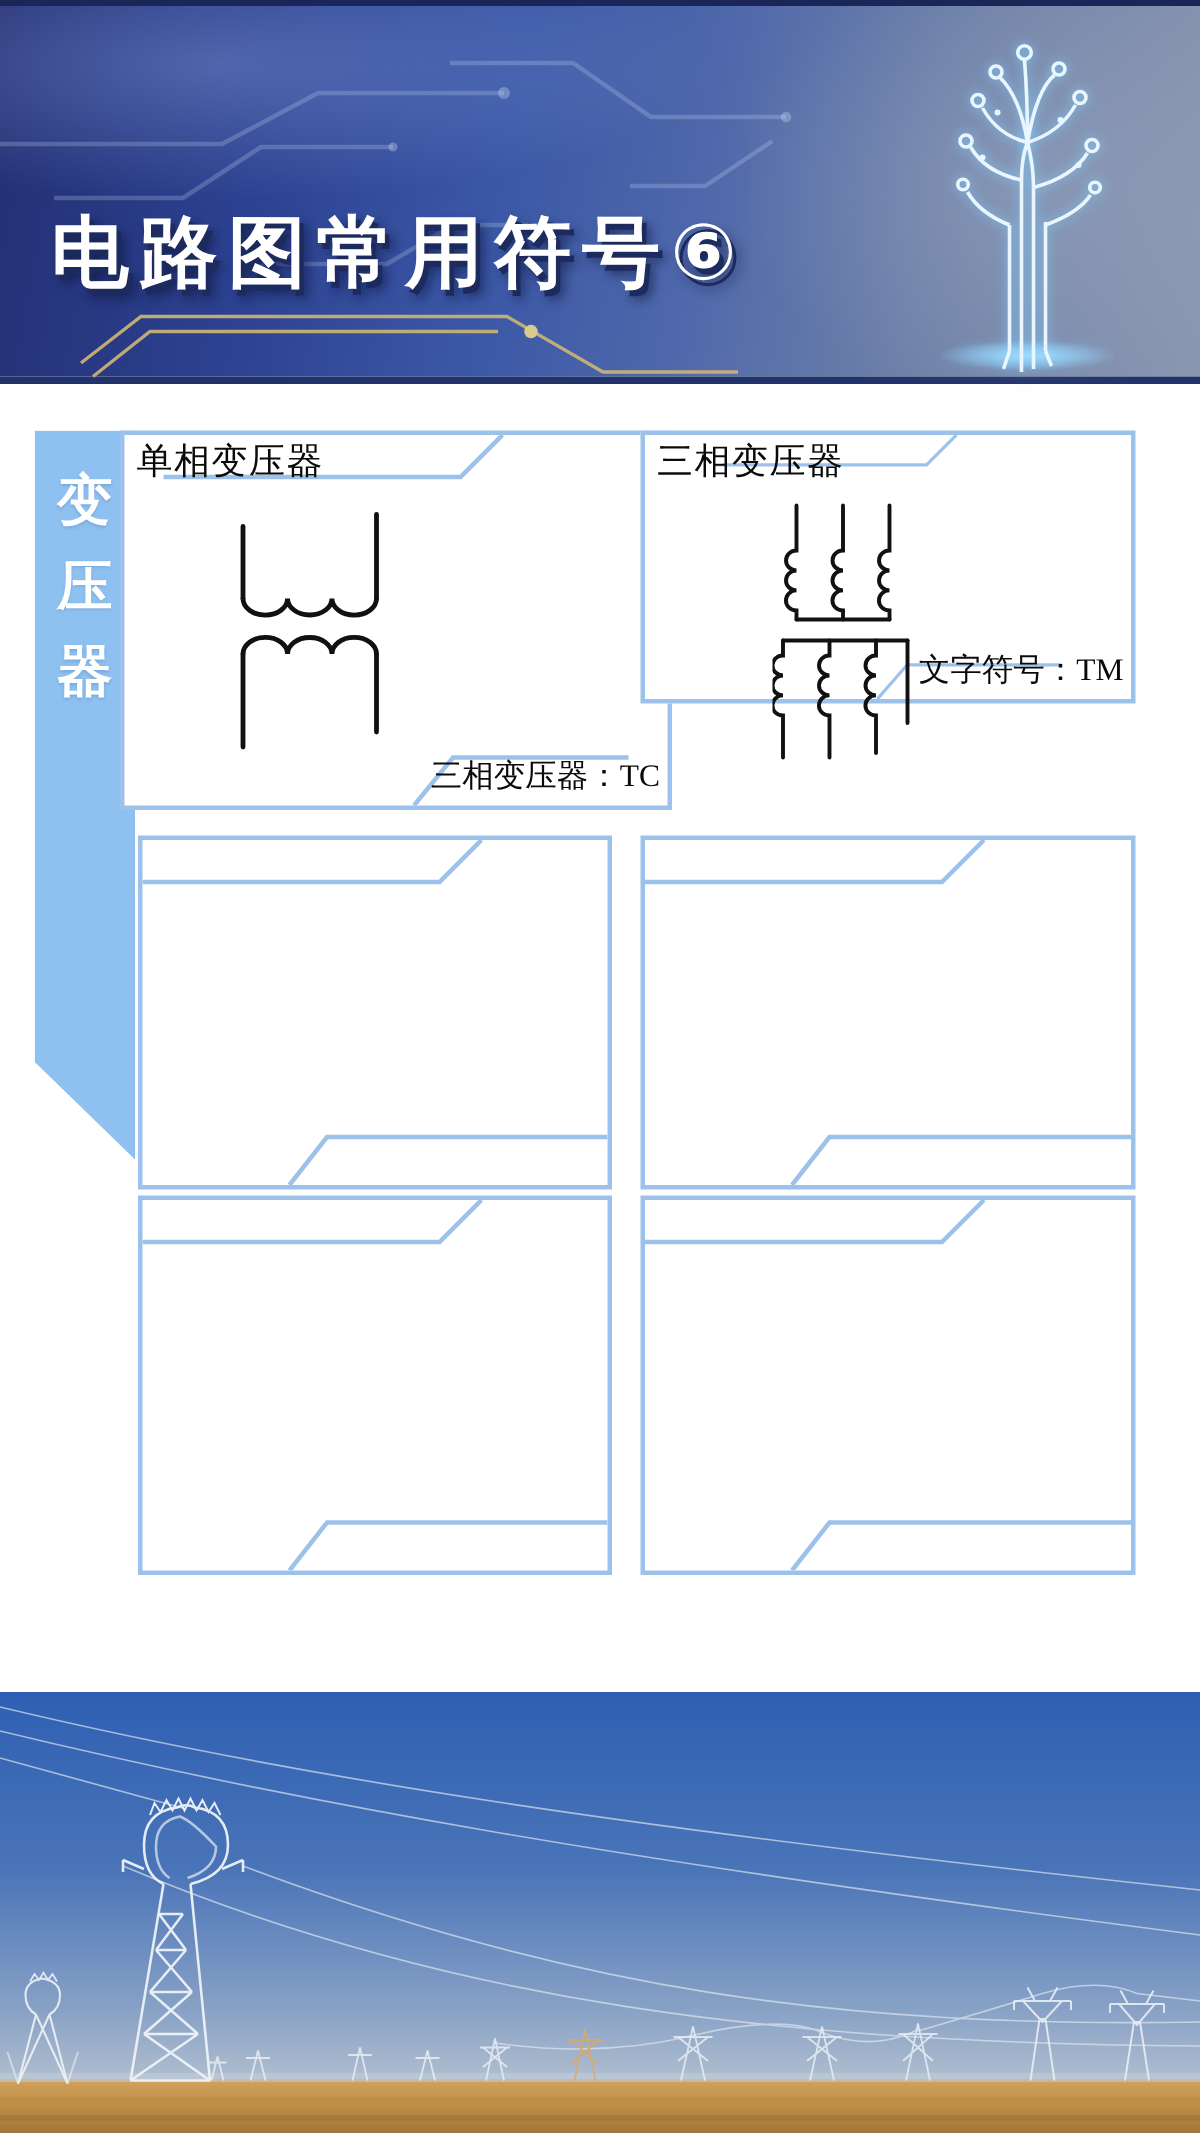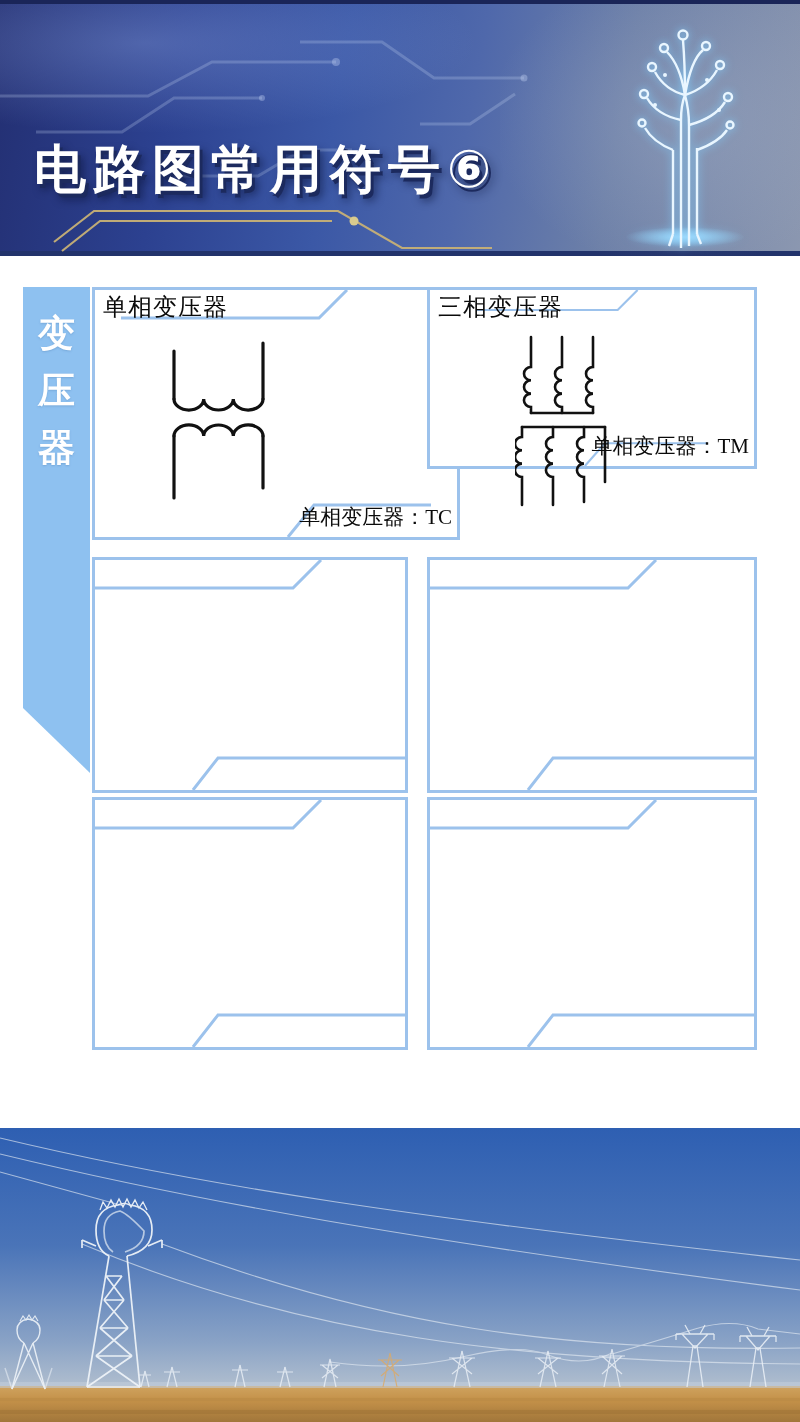--- a/index.html
+++ b/index.html
@@ -28,21 +28,21 @@
 
   .cell{position:absolute;background:#ffffff;border:3px solid #9cc2ec;box-sizing:border-box;}
   .cell .tabs{position:absolute;left:0;top:0;width:100%;height:100%;display:block;}
   .cell-title{position:absolute;left:8px;top:1px;font-family:"Liberation Serif","DejaVu Serif",serif;
        font-size:24px;color:#0a0a0a;letter-spacing:1px;white-space:nowrap;}
   .cell-footer{position:absolute;right:5px;bottom:6px;font-family:"Liberation Serif","DejaVu Serif",serif;
        font-size:21px;color:#0a0a0a;white-space:nowrap;}
   .symbol{position:absolute;}
 
   
-  .c1r1{left:92px;top:287px;width:368px;height:253px;}
+  .c1r1{left:80px;top:287px;width:368px;height:253px;}
   .c2r1{left:427px;top:287px;width:330px;height:182px;}
   .c1r2{left:92px;top:557px;width:316px;height:236px;}
   .c2r2{left:427px;top:557px;width:330px;height:236px;}
   .c1r3{left:92px;top:797px;width:316px;height:253px;}
   .c2r3{left:427px;top:797px;width:330px;height:253px;}
 
   
   .photo{position:absolute;left:0;top:1128px;width:800px;height:294px;margin:0;}
   .photo svg{display:block;}
 </style>
@@ -146,21 +146,21 @@
       <svg class="symbol" style="left:71px;top:50px;" width="105" height="160" viewBox="0 0 105 160">
         <g fill="none" stroke="#111111" stroke-width="3.2" stroke-linecap="round">
           <path d="M8,11 V59"></path>
           <path d="M97,3 V59"></path>
           <path d="M8,59 A14.8,11 0 0 0 37.7,59 A14.8,11 0 0 0 67.3,59 A14.8,11 0 0 0 97,59"></path>
           <path d="M8,96 A14.8,11 0 0 1 37.7,96 A14.8,11 0 0 1 67.3,96 A14.8,11 0 0 1 97,96"></path>
           <path d="M8,96 V158"></path>
           <path d="M97,96 V148"></path>
         </g>
       </svg>
-      <div class="cell-footer">单相变压器：TC</div>
+      <div class="cell-footer">三相变压器：TC</div>
     </div>
 
     <div class="cell c2r1">
       <svg class="tabs" viewBox="0 0 324 247">
         <g fill="none" stroke="#9cc2ec" stroke-width="3">
           <path d="M0,28 H198 L226,0"></path>
           <path d="M324,215 H180 L152,247"></path>
         </g>
       </svg>
       <div class="cell-title">三相变压器</div>
@@ -170,21 +170,21 @@
           <path d="M47,7 V37 A7,6.65 0 0 0 47,50.3 A7,6.65 0 0 0 47,63.6 A7,6.65 0 0 0 47,77 V83"></path>
           <path d="M78,7 V37 A7,6.65 0 0 0 78,50.3 A7,6.65 0 0 0 78,63.6 A7,6.65 0 0 0 78,77 V83"></path>
           <path d="M16,83 H78"></path>
           <path d="M7,97 H90"></path>
           <path d="M7,97 V107 A7,6.65 0 0 0 7,120.3 A7,6.65 0 0 0 7,133.6 A7,6.65 0 0 0 7,147 V175"></path>
           <path d="M38,97 V107 A7,6.65 0 0 0 38,120.3 A7,6.65 0 0 0 38,133.6 A7,6.65 0 0 0 38,147 V175"></path>
           <path d="M69,97 V107 A7,6.65 0 0 0 69,120.3 A7,6.65 0 0 0 69,133.6 A7,6.65 0 0 0 69,147 V172"></path>
           <path d="M90,97 V152"></path>
         </g>
       </svg>
-      <div class="cell-footer">单相变压器：TM</div>
+      <div class="cell-footer">文字符号：TM</div>
     </div>
 
     <div class="cell c1r2">
       <svg class="tabs" viewBox="0 0 310 230">
         <g fill="none" stroke="#9cc2ec" stroke-width="3">
           <path d="M0,28 H198 L226,0"></path>
           <path d="M310,198 H123 L98,230"></path>
         </g>
       </svg>
       <div class="cell-title"></div>

